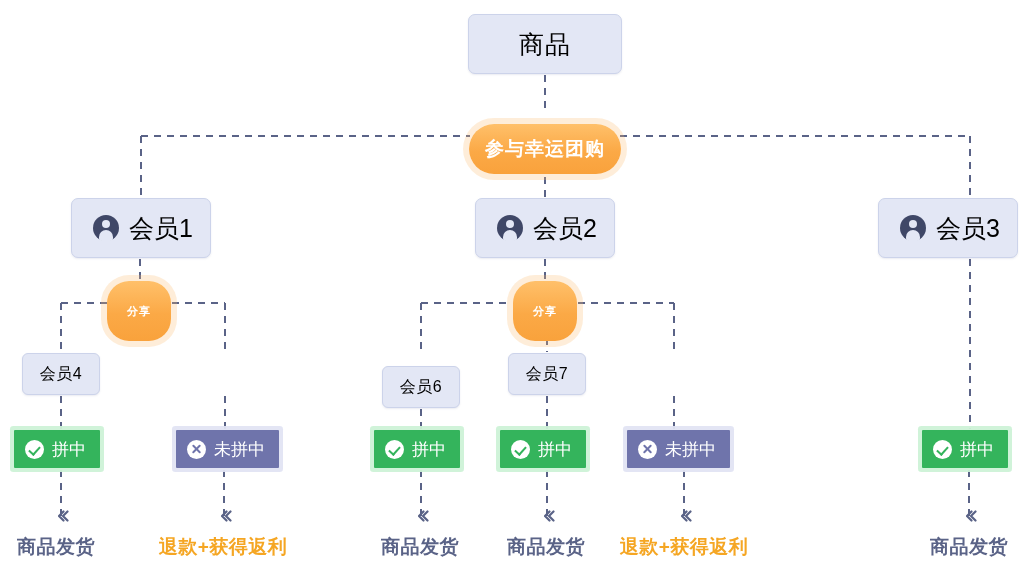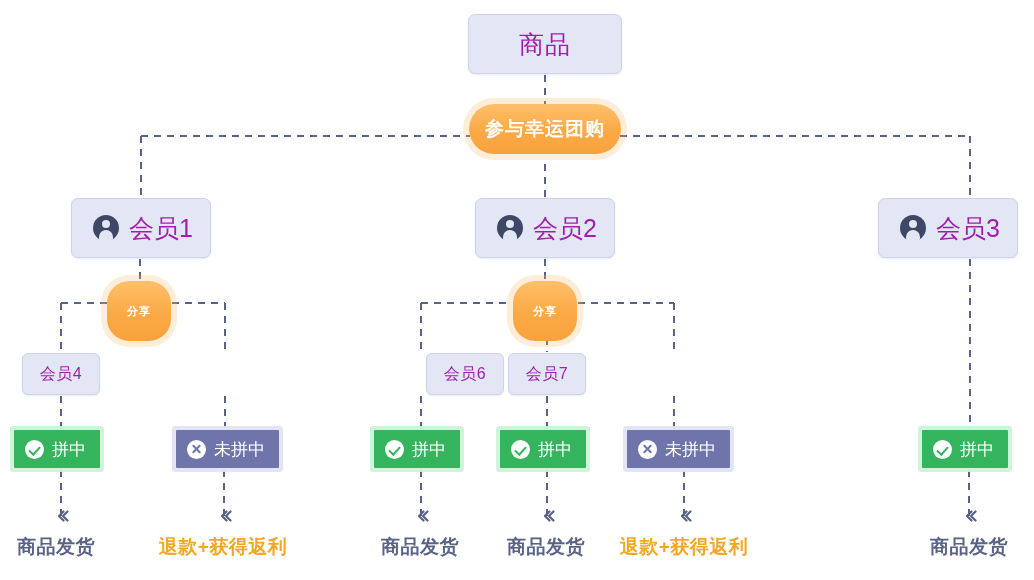--- a/index.html
+++ b/index.html
@@ -31,21 +31,21 @@
     align-items: center;
     justify-content: center;
     white-space: nowrap;
   }
 
   
   .box-lav {
     background: #e3e7f5;
     border: 1px solid #ccd3ea;
     border-radius: 7px;
-    color: #a21caf;
+    color: #000000;
     box-shadow: 0 1px 2px rgba(90,100,150,0.13);
   }
   .box-lav.root {
     width: 154px;
     height: 60px;
     font-size: 25px;
     letter-spacing: 1px;
   }
   .box-lav.member {
     width: 140px;
@@ -241,21 +241,21 @@
       <path d="M547,470 L547,516" marker-end="url(#arrowdown)"></path>
       <path d="M684,470 L684,516" marker-end="url(#arrowdown)"></path>
       <path d="M969,470 L969,516" marker-end="url(#arrowdown)"></path>
     </g>
   </svg>
 
   <div class="node box-lav root" style="left:468px; top:14px;">
     <span>商品</span>
   </div>
 
-  <div class="node pill-orange big" style="left:469px; top:104px;text-align:right;">
+  <div class="node pill-orange big" style="left:469px; top:124px;text-align:right;">
     <span>参与幸运团购</span>
   </div>
 
   <div class="node box-lav member" style="left:71px; top:198px;">
     <span class="person-icon"></span>
     <span>会员1</span>
   </div>
   <div class="node box-lav member" style="left:475px; top:198px;">
     <span class="person-icon"></span>
     <span>会员2</span>
@@ -268,21 +268,21 @@
   <div class="node pill-orange small" style="left:107px; top:281px;">
     <span>分享</span>
   </div>
   <div class="node pill-orange small" style="left:513px; top:281px;">
     <span>分享</span>
   </div>
 
   <div class="node box-lav submember" style="left:22px; top:353px;">
     <span>会员4</span>
   </div>
-  <div class="node box-lav submember" style="left:382px; top:353px;margin-left:44px;">
+  <div class="node box-lav submember" style="left:382px; top:366px;">
     <span>会员6</span>
   </div>
   <div class="node box-lav submember" style="left:508px; top:353px;">
     <span>会员7</span>
   </div>
 
   <div class="node badge win" style="left:14px; top:430px;">
     <span class="badge-icon"></span>
     <span>拼中</span>
   </div>

